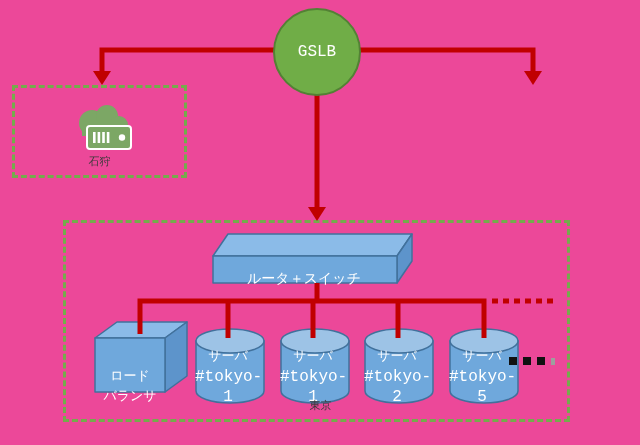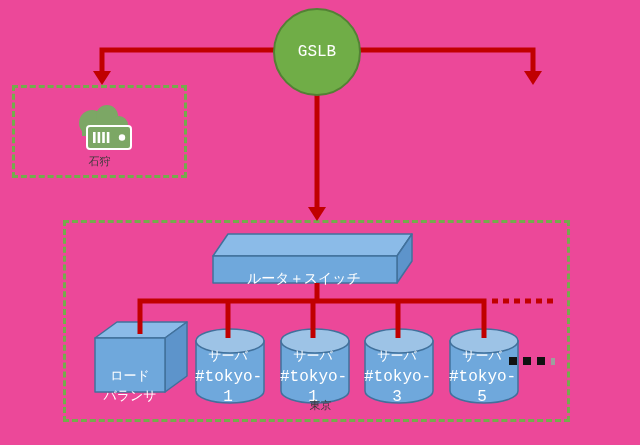--- a/index.html
+++ b/index.html
@@ -122,21 +122,21 @@
       <div class="l1">サーバ</div>
       <div class="l2">#tokyo-1</div>
     </div>
 
     <svg class="shape" style="left:298px; top:105px;" width="70" height="76" viewBox="0 0 70 76">
       <path d="M1,13 L1,63 A34 12 0 0 0 69,63 L69,13 Z" fill="#6FA8DC" stroke="#41719C" stroke-width="1.5"></path>
       <ellipse cx="35" cy="13" rx="34" ry="12" fill="#9DC3E6" stroke="#41719C" stroke-width="1.5"></ellipse>
     </svg>
     <div class="shape-label cyl-label" style="left:298px;">
       <div class="l1">サーバ</div>
-      <div class="l2">#tokyo-3</div>
+      <div class="l2">#tokyo-2</div>
     </div>
 
     <svg class="shape" style="left:383px; top:105px;" width="70" height="76" viewBox="0 0 70 76">
       <path d="M1,13 L1,63 A34 12 0 0 0 69,63 L69,13 Z" fill="#6FA8DC" stroke="#41719C" stroke-width="1.5"></path>
       <ellipse cx="35" cy="13" rx="34" ry="12" fill="#9DC3E6" stroke="#41719C" stroke-width="1.5"></ellipse>
     </svg>
     <div class="shape-label cyl-label" style="left:383px;">
       <div class="l1">サーバ</div>
       <div class="l2">#tokyo-5</div>
     </div>

